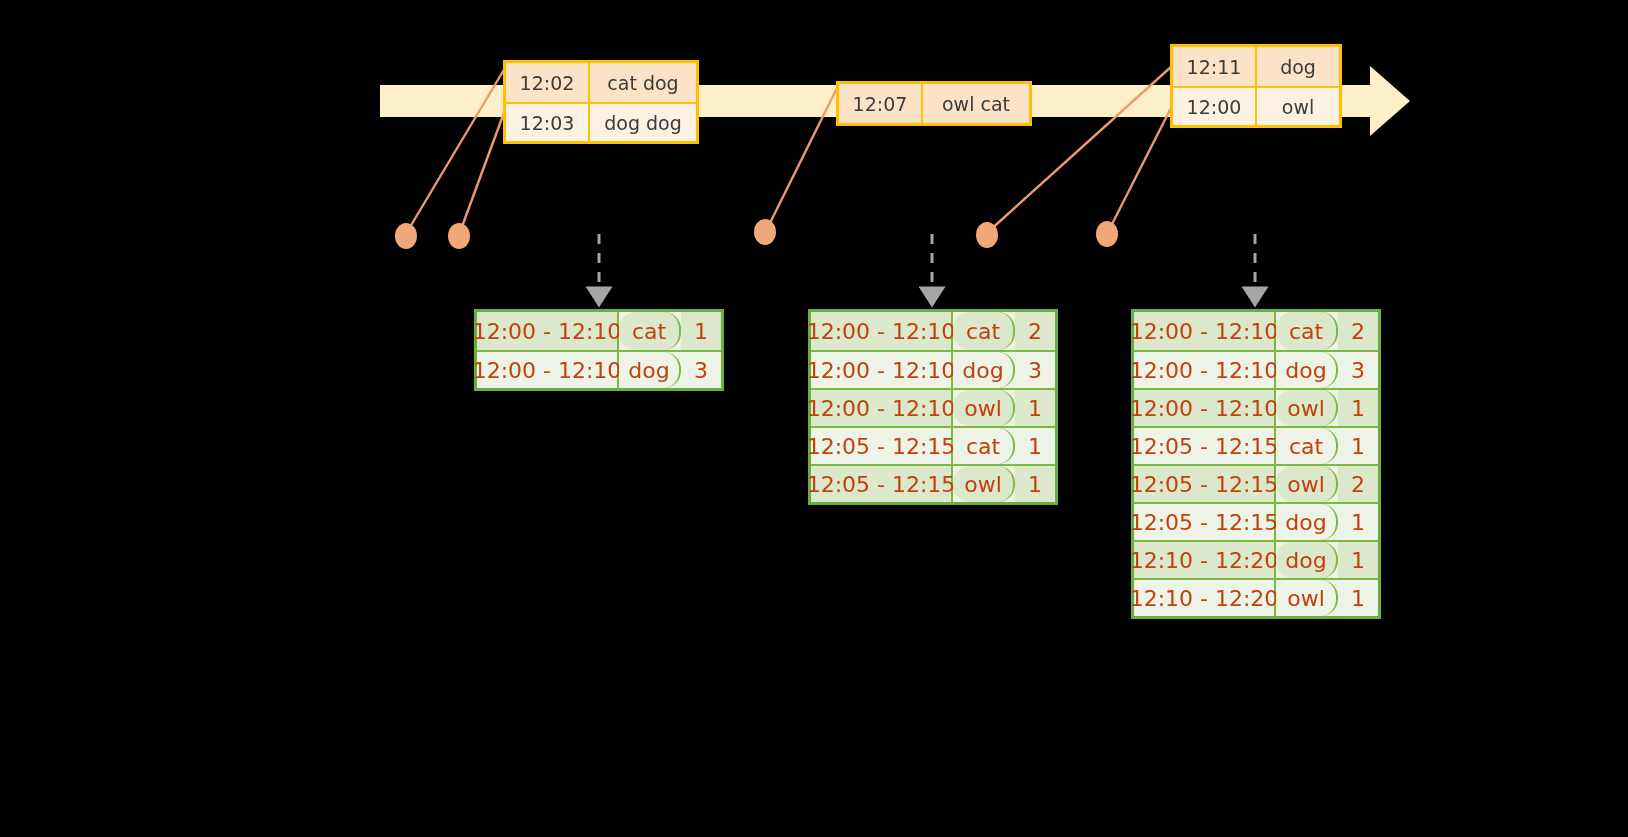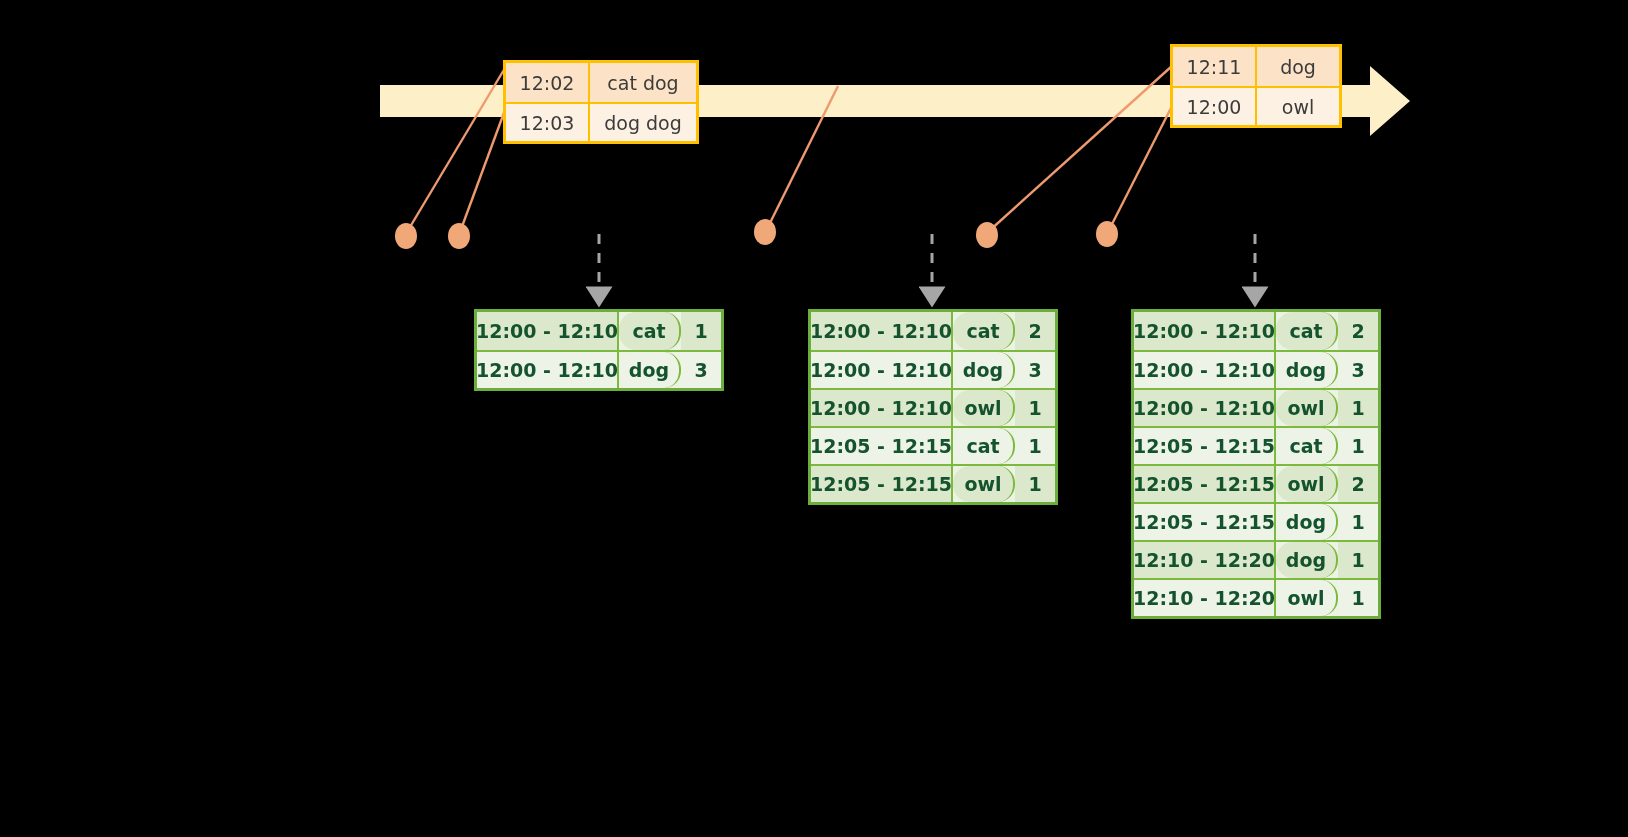--- a/index.html
+++ b/index.html
@@ -70,25 +70,24 @@
     height: 38px;
     box-sizing: border-box;
   }
   .res-row + .res-row { border-top: 2px solid #7CB93F; }
   .res-row.shade .res-cell { background: #DCE8CB; }
   .res-row.plain .res-cell { background: #EDF3E6; }
   .res-cell {
     display: flex;
     align-items: center;
     justify-content: center;
-    font-size: 19px;
-    color: #14532d;
+    font-size: 22px;
+    color: #c2410c;
     box-sizing: border-box;
     white-space: nowrap;
-    font-weight: bold;
   }
   .res-cell.win { border-right: 2px solid #7CB93F; }
   .res-cell.key { border-right: 2px solid #7CB93F; border-radius: 17px; }
 </style>
 </head>
 <body>
 
 <div id="canvas">
 
   <svg class="layer" viewBox="0 0 1628 837">
@@ -130,20 +129,26 @@
     <div class="evt-row shade">
       <div class="evt-cell time">12:02</div>
       <div class="evt-cell payload">cat dog</div>
     </div>
     <div class="evt-row plain">
       <div class="evt-cell time">12:03</div>
       <div class="evt-cell payload">dog dog</div>
     </div>
   </div>
 
+  <div class="evt-box" style="left:836px; top:81px; width:196px;">
+    <div class="evt-row shade">
+      <div class="evt-cell time">12:07</div>
+      <div class="evt-cell payload">owl cat</div>
+    </div>
+  </div>
 
   <div class="evt-box" style="left:1170px; top:44px; width:172px;">
     <div class="evt-row shade">
       <div class="evt-cell time">12:11</div>
       <div class="evt-cell payload">dog</div>
     </div>
     <div class="evt-row plain">
       <div class="evt-cell time">12:00</div>
       <div class="evt-cell payload">owl</div>
     </div>

